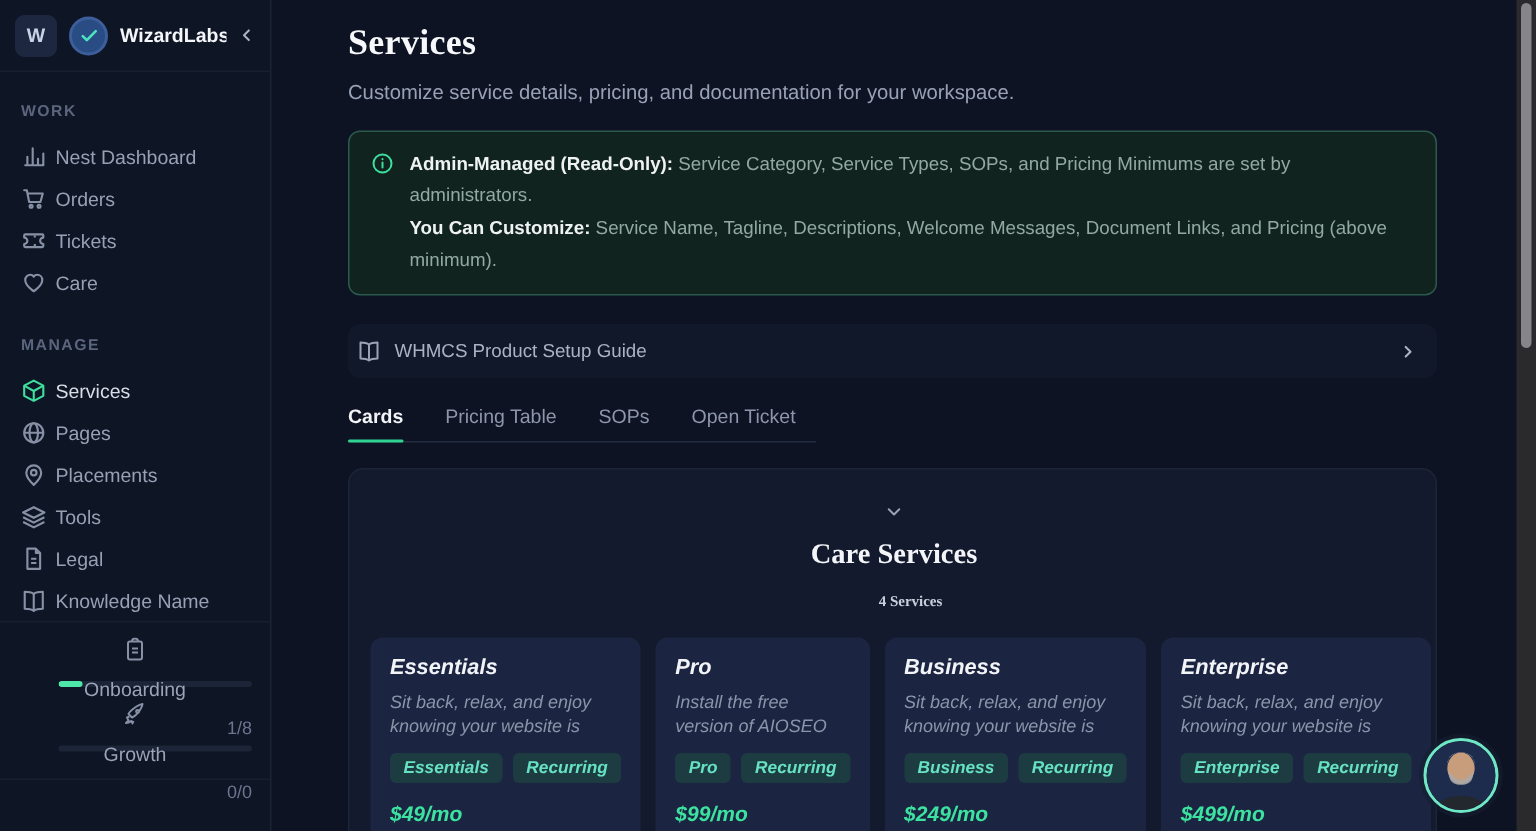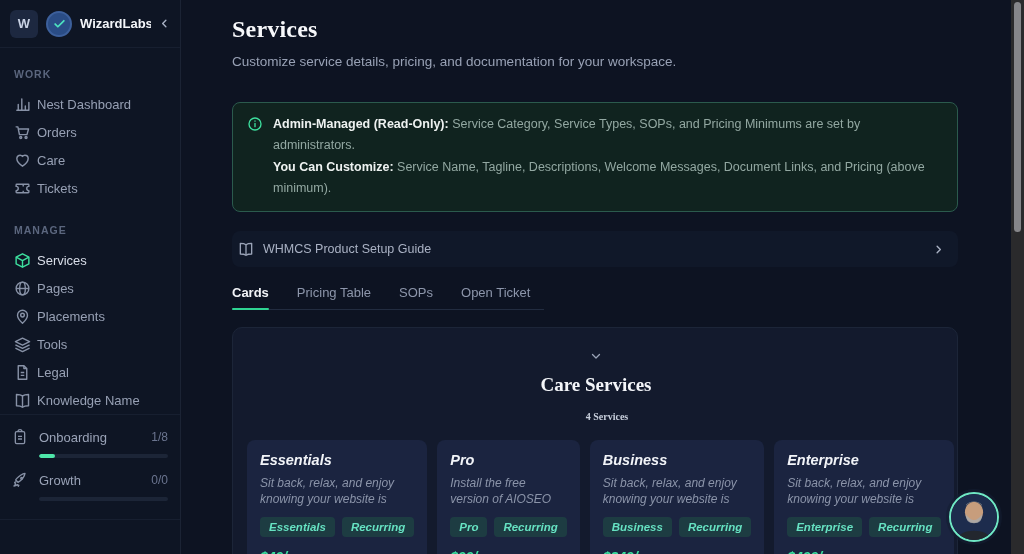--- a/index.html
+++ b/index.html
@@ -45,41 +45,41 @@
   .nav-item {
     display:flex; align-items:center; gap:6px;
     height:28px; color:#97a0b4; font-size:13px; cursor:pointer;
     padding-left:2px; border-radius:6px;
   }
   .nav-item .nicon { width:17px; height:17px; color:#8791a6; flex:0 0 17px; }
   .nav-item.active { color:#d9dee9; }
   .nav-item.active .nicon { color:#3ddf9e; }
 
   .side-bottom { border-top:1px solid #171f30; padding:10px 12px 8px 12px; }
-  .prog-row { display:flex; align-items:center; gap:11px; height:24px; color:#9aa3b7; font-size:13px; cursor:pointer; }
+  .prog-row { display:flex; align-items:center; gap:11px; height:24px; color:#9aa3b7; font-size:13px; cursor:pointer;flex-direction:column; }
   .prog-row .nicon { width:16px; height:16px; color:#8791a6; flex:0 0 16px; }
   .prog-count { margin-left:auto; font-size:12px; color:#6b7590; }
   .prog-track { height:4px; background:#1c2537; border-radius:2px; margin:5px 0 10px 27px; overflow:hidden; }
   .prog-fill { height:100%; background:#4ee6a9; border-radius:2px; }
 
   .user-row {
     border-top:1px solid #171f30;
     display:flex; align-items:center; gap:9px;
     padding:10px 12px; height:44px;
   }
 
   
   .main { position:absolute; left:182px; top:0; right:13px; bottom:0; overflow:hidden; }
   .content { width:726px; margin-left:50px; padding-top:16px; }
 
   .page-title { font-family:"Liberation Serif", serif; font-weight:bold; font-size:24px; color:#f7f8fb; letter-spacing:.2px; }
   .page-sub { margin-top:11px; font-size:13.5px; color:#98a1b5; }
 
   .banner {
-    margin-top:33px; background:#10231f; border:1px solid #2b5a4d;
+    margin-top:18px; background:#10231f; border:1px solid #2b5a4d;
     border-radius:8px; padding:11px 14px 12px 40px; position:relative;
   }
   .banner .info-icon { position:absolute; left:14px; top:13px; color:#3ddf9e; }
   .banner-line { font-size:12.5px; color:#93a8a2; line-height:1.7; }
   .banner-line b { color:#eef2f1; font-weight:bold; }
 
   .guide-row {
     margin-top:19px; height:36px; display:flex; align-items:center; gap:9px;
     background:#101829; border-radius:8px; padding:0 14px 0 6px; cursor:pointer;
   }
@@ -168,33 +168,33 @@
             <path d="M3 4h2.5l2.2 11h10.6l2.2-8H6"></path>
             <circle cx="9.5" cy="19" r="1.4"></circle>
             <circle cx="17" cy="19" r="1.4"></circle>
           </svg>
         </span>
       <span>Orders</span>
     </div>
     <div class="nav-item">
       <span class="nicon">
           <svg viewBox="0 0 24 24" fill="none" stroke="currentColor" stroke-width="2" stroke-linejoin="round">
-            <path d="M12 20S4 14.8 4 9.3C4 6.4 6.3 4.5 8.7 4.5c1.4 0 2.6.7 3.3 1.8.7-1.1 1.9-1.8 3.3-1.8 2.4 0 4.7 1.9 4.7 4.8C20 14.8 12 20 12 20Z"></path>
-          </svg>
-        </span>
-      <span>Care</span>
-    </div>
-    <div class="nav-item">
-      <span class="nicon">
-          <svg viewBox="0 0 24 24" fill="none" stroke="currentColor" stroke-width="2" stroke-linejoin="round">
             <path d="M3 9V7a1 1 0 0 1 1-1h16a1 1 0 0 1 1 1v2a3 3 0 0 0 0 6v2a1 1 0 0 1-1 1H4a1 1 0 0 1-1-1v-2a3 3 0 0 0 0-6Z"></path>
             <path d="M13 7v2M13 15v2"></path>
           </svg>
         </span>
       <span>Tickets</span>
+    </div>
+    <div class="nav-item">
+      <span class="nicon">
+          <svg viewBox="0 0 24 24" fill="none" stroke="currentColor" stroke-width="2" stroke-linejoin="round">
+            <path d="M12 20S4 14.8 4 9.3C4 6.4 6.3 4.5 8.7 4.5c1.4 0 2.6.7 3.3 1.8.7-1.1 1.9-1.8 3.3-1.8 2.4 0 4.7 1.9 4.7 4.8C20 14.8 12 20 12 20Z"></path>
+          </svg>
+        </span>
+      <span>Care</span>
     </div>
 
     <div class="nav-label second">MANAGE</div>
 
     <div class="nav-item active">
       <span class="nicon">
           <svg viewBox="0 0 24 24" fill="none" stroke="currentColor" stroke-width="2" stroke-linejoin="round">
             <path d="M12 2.5 21 7.2v9.6l-9 4.7-9-4.7V7.2Z"></path>
             <path d="M12 12.2V21.5M3 7.2l9 5 9-5"></path>
           </svg>

